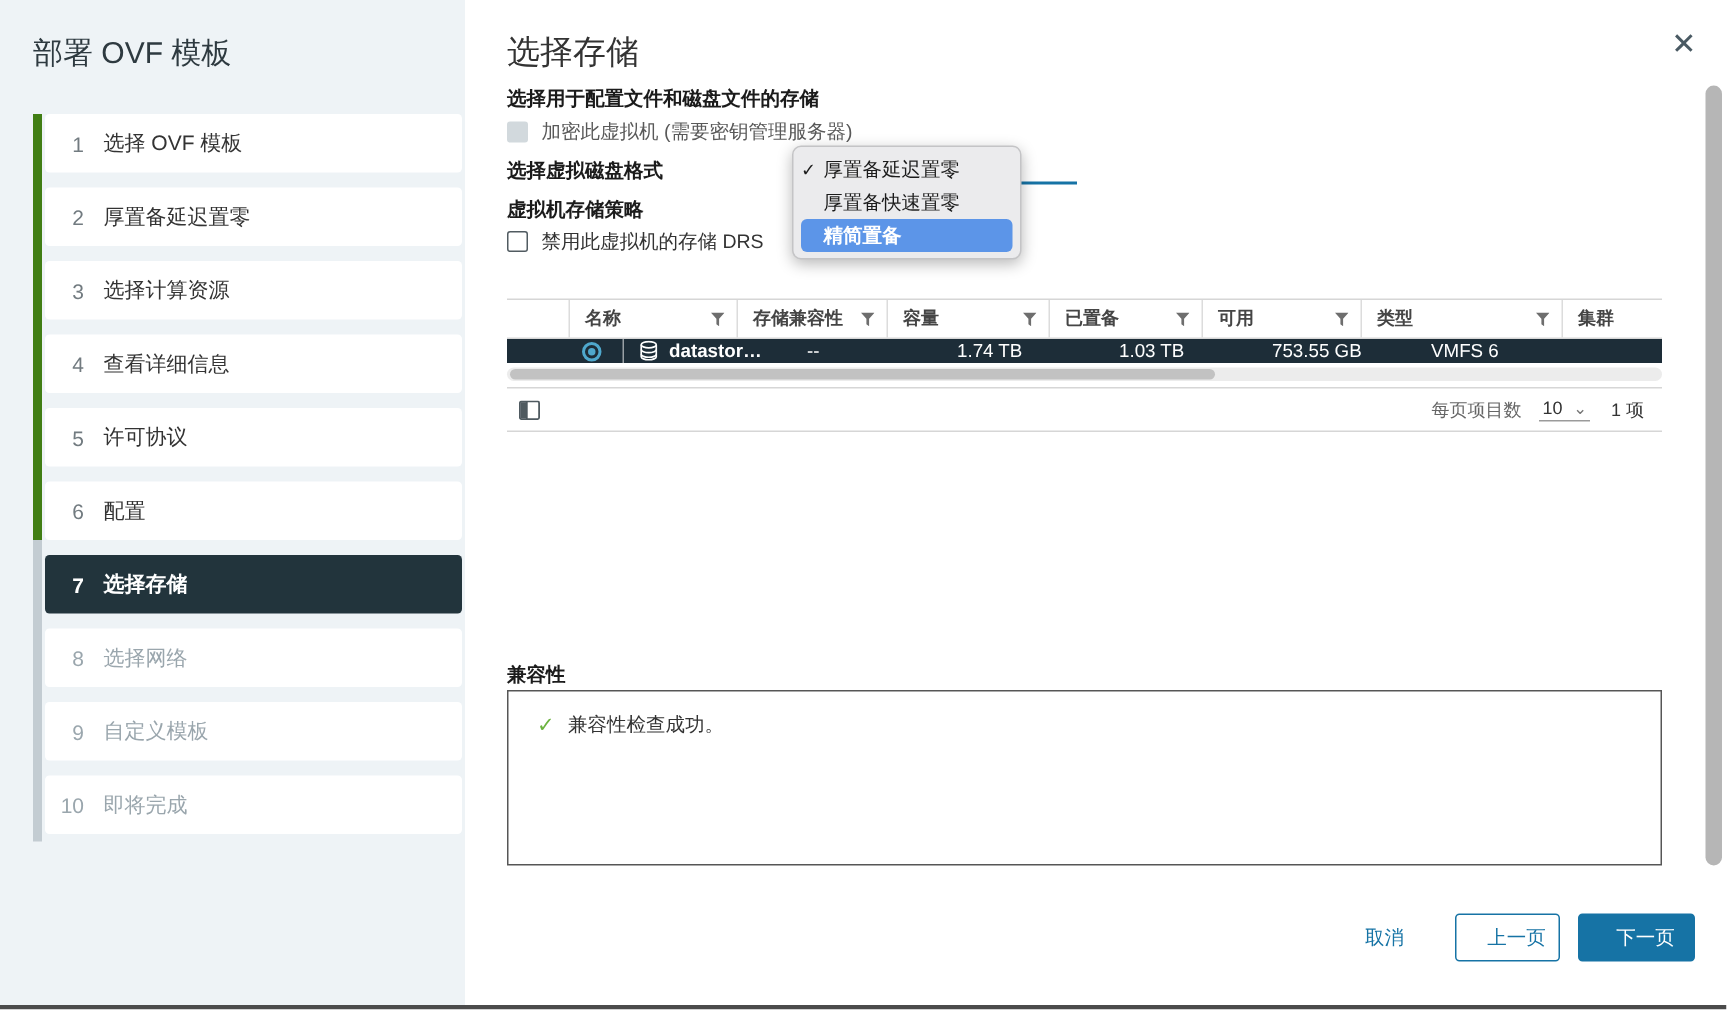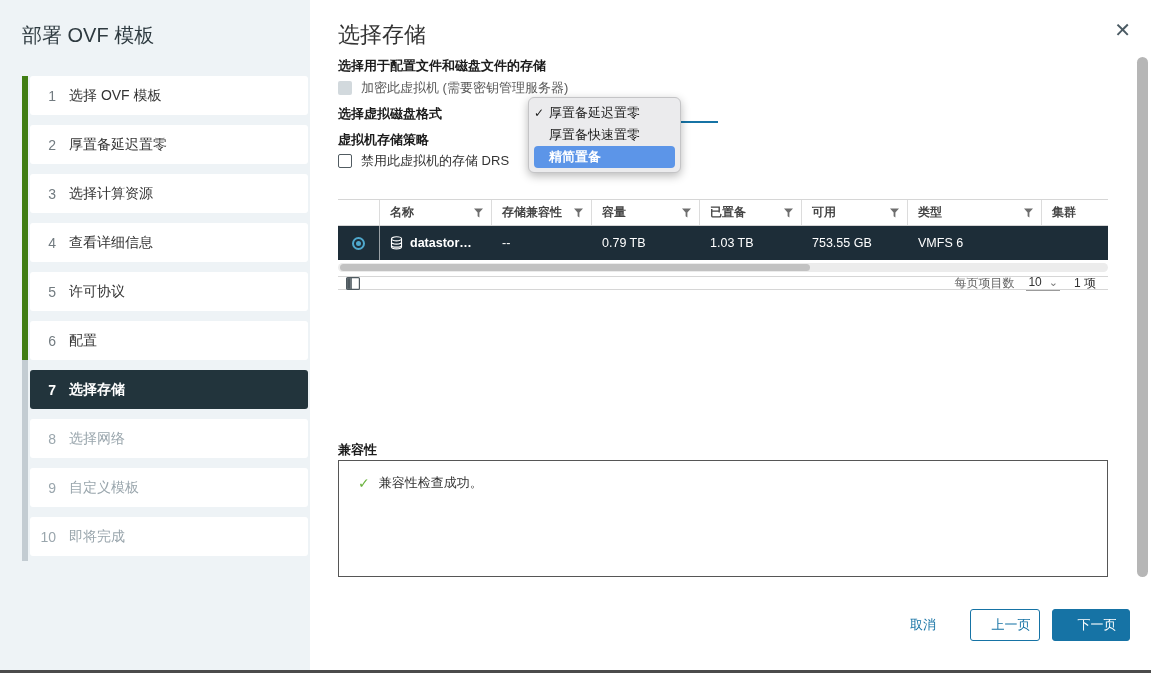--- a/index.html
+++ b/index.html
@@ -49,32 +49,32 @@
   .opt.hl .tick { width:15px; }
 
   
   .grid-table { position:absolute; left:28px; top:199px; width:770px; }
   .grid-row { display:grid; grid-template-columns:42px 112px 100px 108px 102px 106px 134px 1fr; }
   .thead { height:27px; border-top:1px solid #d6d6d6; border-bottom:1px solid #d6d6d6; }
   .th { display:flex; align-items:center; font-size:12px; font-weight:bold; color:#454545;
         padding:0 8px 0 10px; border-right:1px solid #dcdcdc; overflow:hidden; white-space:nowrap; }
   .th:last-child { border-right:none; }
   .th .fl { margin-left:auto; display:flex; }
-  .trow { height:34px; background:#1d2d38; color:#fff; }
+  .trow { height:16px; background:#1d2d38; color:#fff;padding-left:36px; }
   .td { display:flex; align-items:center; font-size:12.5px; padding:0 8px 0 10px;
         overflow:hidden; white-space:nowrap; }
   .td.radio-cell { justify-content:center; border-right:1px solid rgba(255,255,255,.55); padding:0; }
   .radio { width:13px; height:13px; border-radius:50%; border:2px solid #4fa8cd;
            display:flex; align-items:center; justify-content:center; }
   .radio i { width:5px; height:5px; border-radius:50%; background:#4fa8cd; }
   .td .dbicon { margin-right:7px; display:flex; }
   .name-txt { font-weight:bold; }
   .hscroll { position:relative; height:9px; margin:3px 0 4px 0; background:#ececec; border-radius:5px; }
   .hthumb { position:absolute; left:2px; top:1px; height:7px; width:61%; background:#c2c2c2; border-radius:4px; }
-  .tfoot { height:14px; border-top:1px solid #d6d6d6; border-bottom:1px solid #d6d6d6;
+  .tfoot { height:30px; border-top:1px solid #d6d6d6; border-bottom:1px solid #d6d6d6;
            display:flex; align-items:center; padding:0 6px 0 8px; }
   .tfoot .spacer { flex:1; }
   .pg-label { font-size:12px; color:#666; }
   .pg-select { display:flex; align-items:center; margin:0 14px 0 12px; border-bottom:1px solid #9b9b9b;
                padding:0 2px 1px 2px; font-size:12px; color:#333; cursor:pointer; }
   .pg-select .chev { margin-left:7px; color:#777; font-size:11px; }
   .pg-total { font-size:12px; color:#333; margin-right:6px; }
 
   
   .compat-label { position:absolute; left:28px; top:441px; font-size:13px; font-weight:bold; color:#1b1b1b; }
@@ -251,21 +251,21 @@
               <g fill="none" stroke="#ffffff" stroke-width="1.2">
                 <ellipse cx="7" cy="3" rx="5.4" ry="2.2"></ellipse>
                 <path d="M1.6 3v8.6c0 1.2 2.4 2.2 5.4 2.2s5.4-1 5.4-2.2V3"></path>
                 <path d="M1.6 6.5c0 1.2 2.4 2.2 5.4 2.2s5.4-1 5.4-2.2M1.6 9.8c0 1.2 2.4 2.2 5.4 2.2s5.4-1 5.4-2.2"></path>
               </g>
             </svg>
         </span>
         <span class="name-txt">datastor…</span>
       </div>
       <div class="td">--</div>
-      <div class="td">0.79 TB</div>
+      <div class="td">1.74 TB</div>
       <div class="td">1.03 TB</div>
       <div class="td">753.55 GB</div>
       <div class="td">VMFS 6</div>
       <div class="td"></div>
     </div>
 
     <div class="hscroll">
       <div class="hthumb"></div>
     </div>
 

